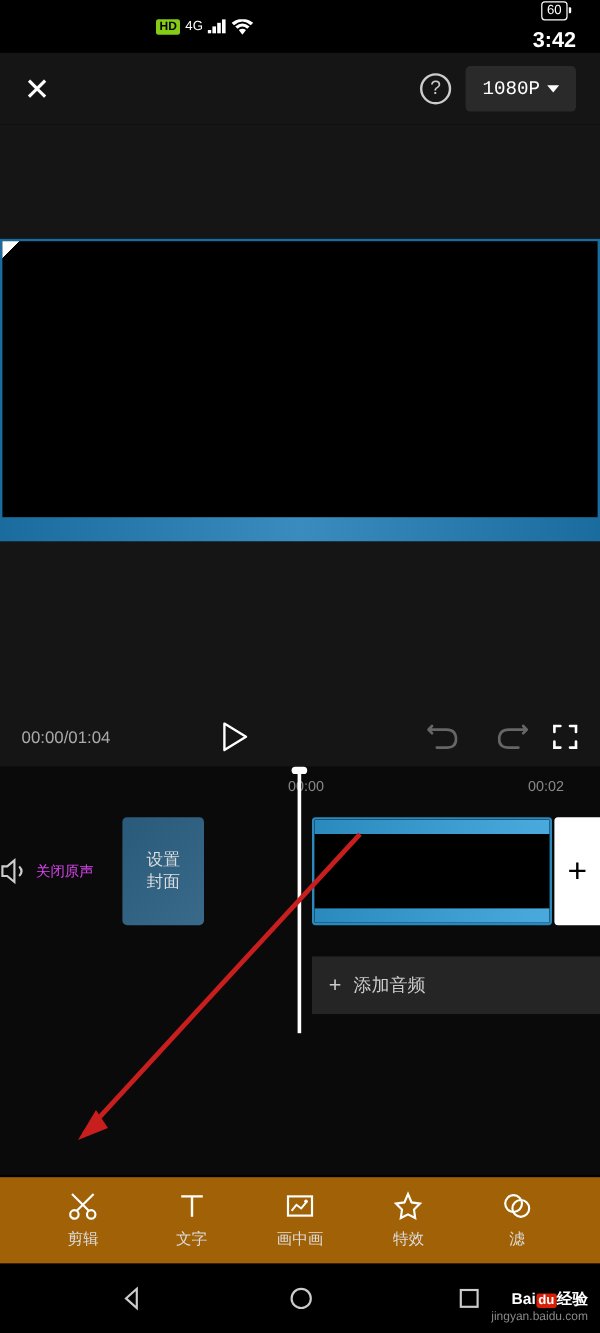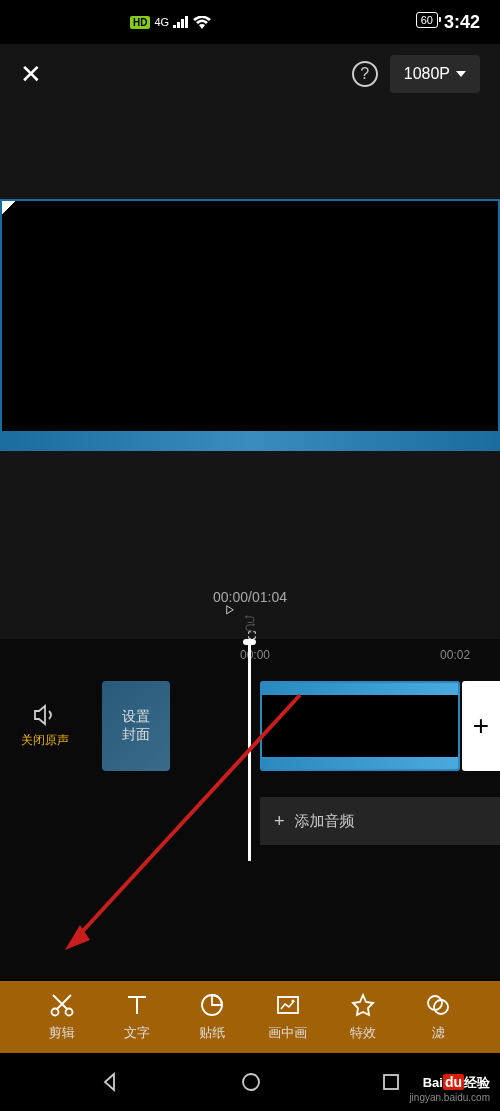--- a/index.html
+++ b/index.html
@@ -31,22 +31,23 @@
     .hd-badge {
       background: #84cc16;
       color: #000;
       font-size: 10px;
       font-weight: bold;
       padding: 1px 3px;
       border-radius: 2px;
     }
     .status-right {
       display: flex;
-      align-items: flex-start;
+      align-items: center;
       gap: 6px;
+      flex-direction: column;
     }
     .battery-box {
       border: 1.5px solid #fff;
       border-radius: 3px;
       padding: 1px 4px;
       font-size: 11px;
       position: relative;
     }
     .battery-box::after {
       content: '';
@@ -87,20 +88,21 @@
       color: #ccc;
     }
     .resolution-btn {
       background: #2a2a2a;
       padding: 10px 14px;
       border-radius: 4px;
       font-size: 16px;
       display: flex;
       align-items: center;
       gap: 6px;
+      font-family: Liberation Mono, monospace;
     }
     .dropdown-arrow {
       width: 0;
       height: 0;
       border-left: 5px solid transparent;
       border-right: 5px solid transparent;
       border-top: 6px solid #fff;
     }
     .export-btn {
       background: #ff2b54;
@@ -146,21 +148,20 @@
     
     .playback-bar {
       position: absolute;
       bottom: 0;
       left: 0;
       right: 0;
       height: 50px;
       display: flex;
       align-items: center;
       padding: 0 18px;
-      flex-direction: column;
     }
     .timecode { font-size: 14px; color: #aaa; }
     .play-icon { margin-left: auto; margin-right: auto; transform: translateX(-20px); }
     .undo-icon, .redo-icon { margin: 0 16px; color: #666; }
     .fullscreen-icon { margin-left: 4px; }
     
     
     .timeline-area {
       background: #0a0a0a;
       height: 340px;
@@ -179,25 +180,25 @@
     
     .timeline-content {
       display: flex;
       align-items: center;
       height: 110px;
       position: relative;
     }
     .mute-section {
       width: 90px;
       display: flex;
-      flex-direction: column;
+      flex-direction: row;
       align-items: center;
       gap: 6px;
       font-size: 12px;
-      color: #eab308;
+      color: #d946ef;
     }
     .cover-btn {
       width: 68px;
       height: 90px;
       background: linear-gradient(135deg, #2a5a7a, #3a6a8a);
       border-radius: 4px;
       display: flex;
       flex-direction: column;
       align-items: center;
       justify-content: center;
@@ -334,21 +335,21 @@
       background: #000;
       padding: 0 40px;
     }
     .watermark {
       position: absolute;
       right: 10px;
       bottom: 8px;
       text-align: right;
     }
     .watermark-main { font-size: 13px; color: #fff; font-weight: bold;}
-    .watermark-main .du { background: #d81e06; color:#fff; padding: 0 2px; border-radius: 2px; font-size: 14px;}
+    .watermark-main .du { background: #d81e06; color:#fff; padding: 0 2px; border-radius: 2px; font-size: 11px;}
     .watermark-sub { font-size: 10px; color: #888; }
   </style>
 </head>
 <body>
 
 <div class="status-bar">
   <div class="status-icons">
     <span class="hd-badge">HD</span>
     <span style="font-size:11px;"><span>4G</span></span>
     <svg width="16" height="12" viewBox="0 0 16 12">
@@ -440,27 +441,20 @@
     <span>剪辑</span>
   </div>
   <div class="tool-item">
     <svg class="tool-icon" viewBox="0 0 26 26">
         <path d="M4 5 L22 5 M13 5 L13 22" stroke="#fff" stroke-width="2"></path>
       </svg>
     <span>文字</span>
   </div>
   <div class="tool-item">
     <svg class="tool-icon" viewBox="0 0 26 26">
-        <circle cx="13" cy="13" r="10" fill="none" stroke="#fff" stroke-width="1.8"></circle>
-        <path d="M13 3 A10 10 0 0 1 23 13 L13 13 Z" fill="none" stroke="#fff" stroke-width="1.8"></path>
-      </svg>
-    <span>贴纸</span>
-  </div>
-  <div class="tool-item">
-    <svg class="tool-icon" viewBox="0 0 26 26">
         <rect x="3" y="5" width="20" height="16" fill="none" stroke="#fff" stroke-width="1.8"></rect>
         <path d="M6 17 L10 12 L14 15 L19 9" fill="none" stroke="#fff" stroke-width="1.6"></path>
         <circle cx="18" cy="9" r="1.5" fill="#fff"></circle>
       </svg>
     <span>画中画</span>
   </div>
   <div class="tool-item">
     <svg class="tool-icon" viewBox="0 0 26 26">
         <path d="M13 3 L16 10 L23 11 L18 16 L19 23 L13 20 L7 23 L8 16 L3 11 L10 10 Z" fill="none" stroke="#fff" stroke-width="1.8"></path>
       </svg>

